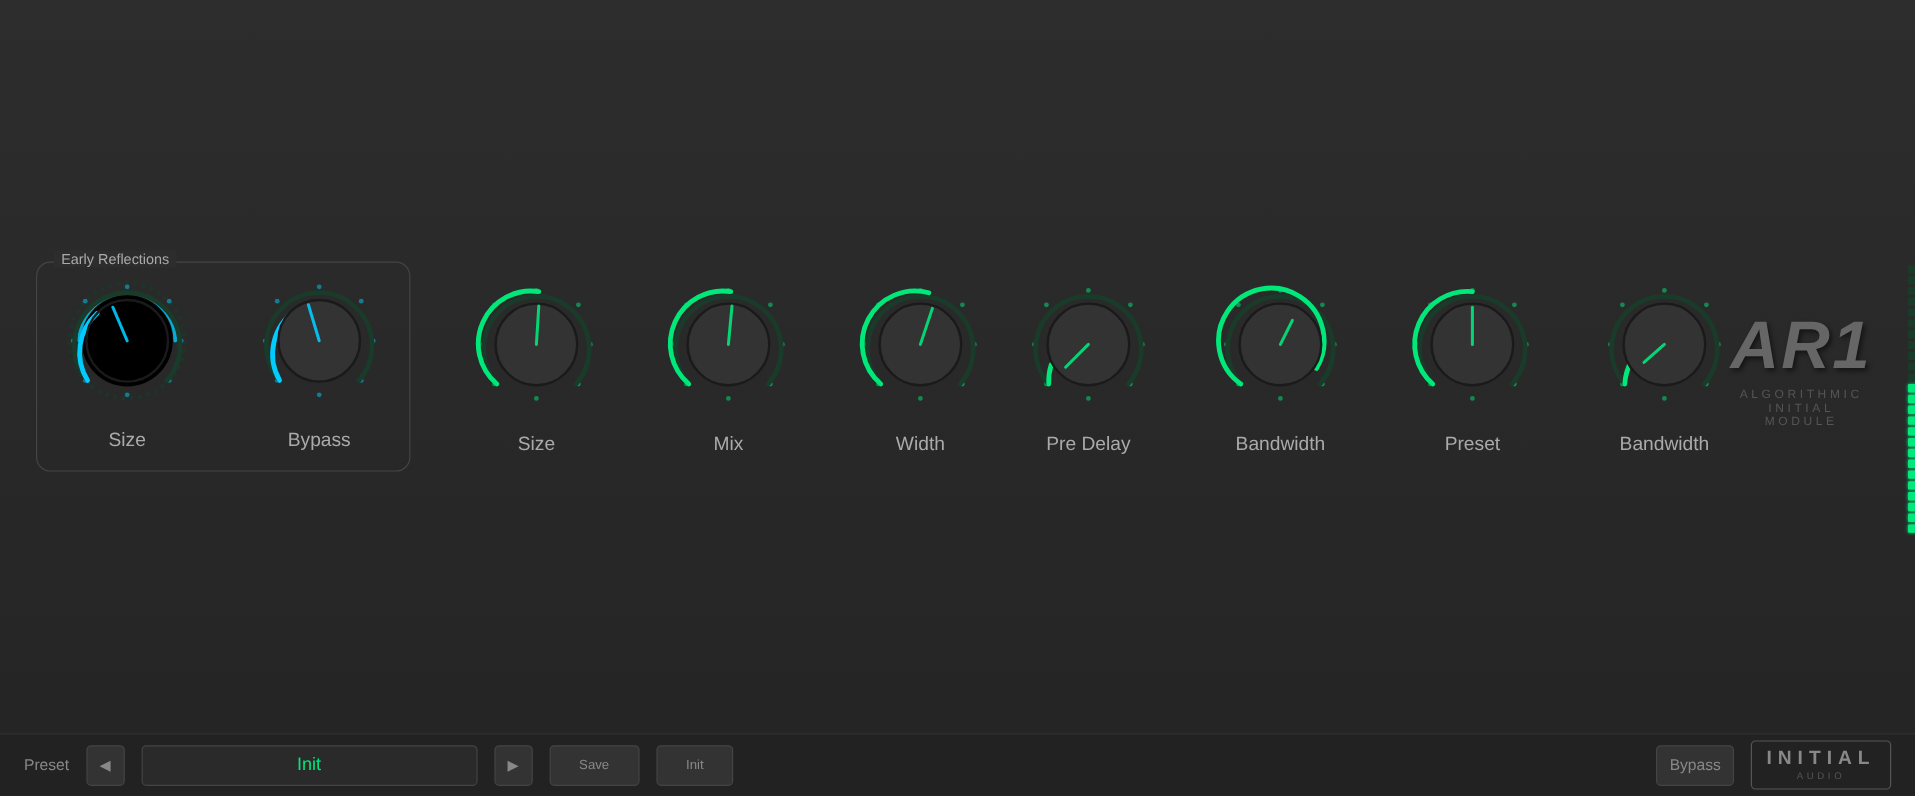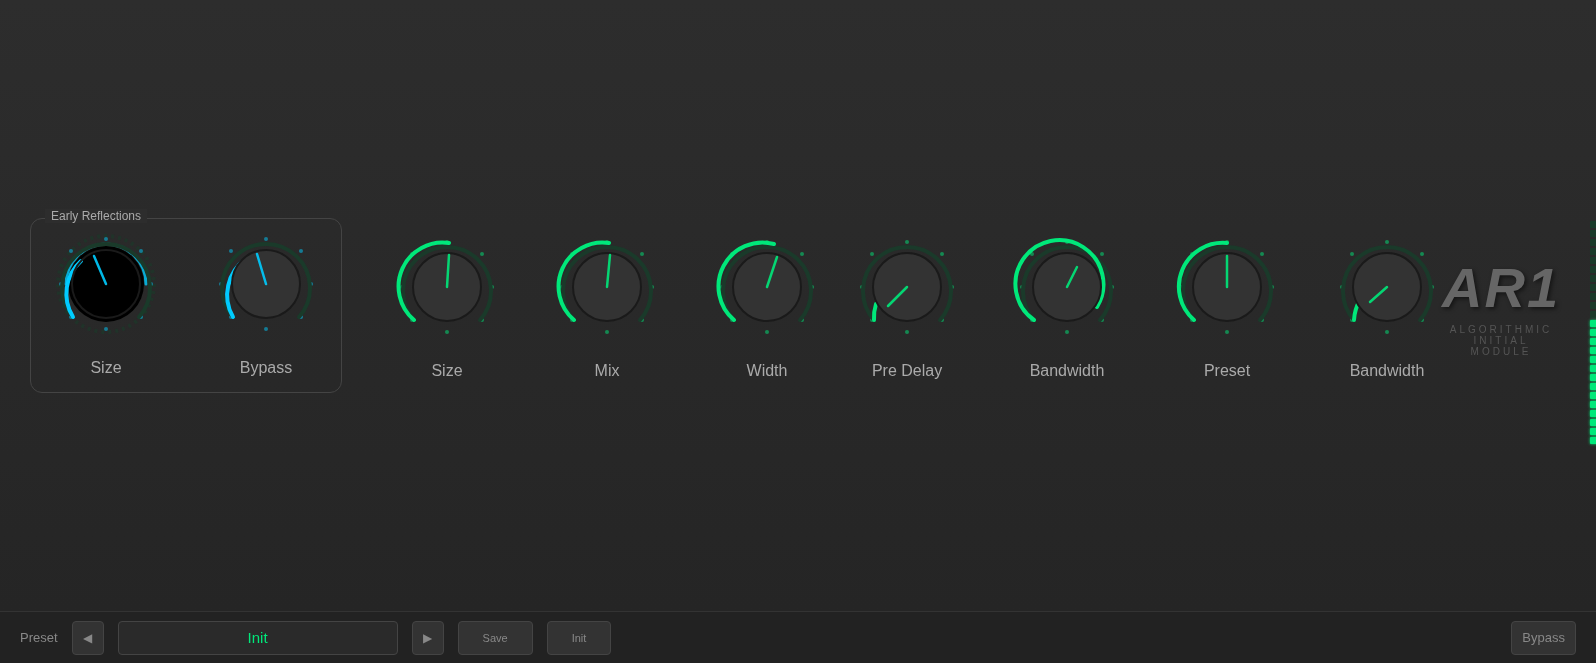--- a/index.html
+++ b/index.html
@@ -581,14 +581,18 @@
 
   <button class="preset-nav-btn">
     <span>▶</span>
   </button>
 
   <button class="action-btn">Save</button>
   <button class="action-btn">Init</button>
 
   <button class="bypass-btn">Bypass</button>
 
+  <div class="initial-logo">
+    <span class="initial-logo-text">INITIAL</span>
+    <span class="initial-logo-sub">AUDIO</span>
+  </div>
 
 </div>
 
 </body></html>

